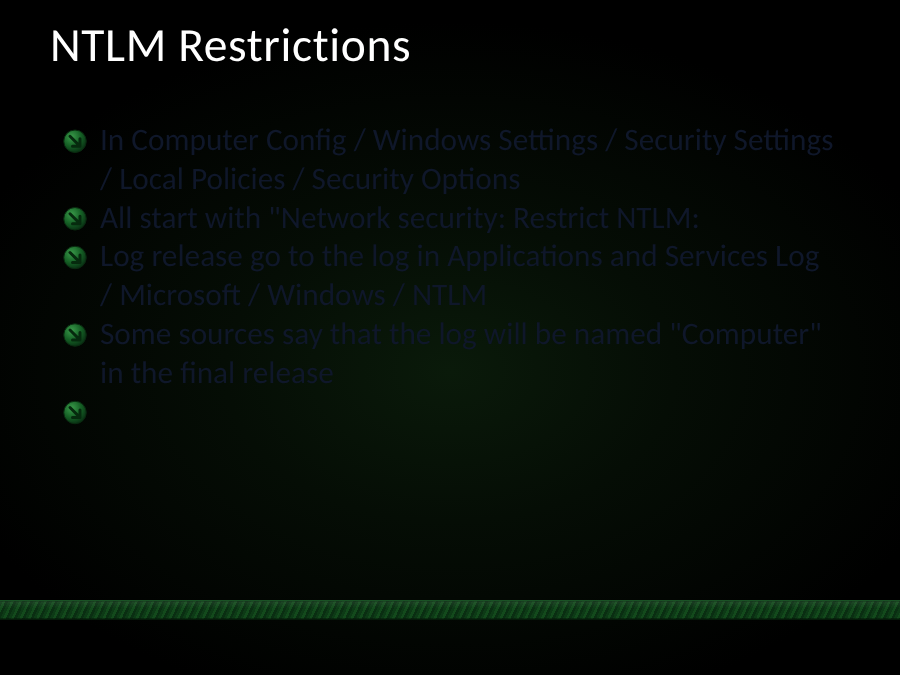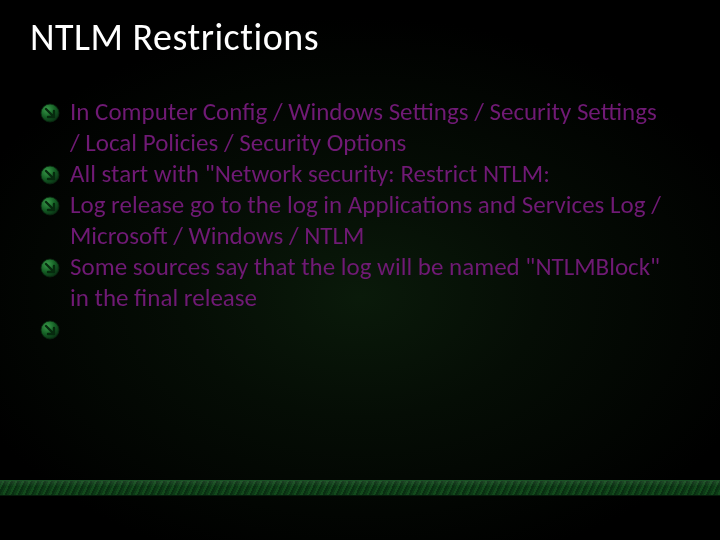--- a/index.html
+++ b/index.html
@@ -8,21 +8,21 @@
     background: #000000;
     background: radial-gradient(ellipse 600px 400px at 50% 55%, #0a1a0a 0%, #050d05 30%, #000000 70%);
     font-family: Calibri, "Segoe UI", Arial, sans-serif;
     color: #ffffff;
     position: relative;
   }
   .slide {
     width: 720px;
     height: 540px;
     position: relative;
-    padding: 14px 30px 0 30px;
+    padding: 14px 30px 0 40px;
   }
   .title {
     font-size: 38px;
     font-weight: 400;
     color: #ffffff;
     letter-spacing: 0.5px;
     margin-bottom: 36px;
   }
   .content {
     padding-left: 10px;
@@ -37,21 +37,21 @@
     flex: 0 0 auto;
     width: 20px;
     height: 20px;
     margin-top: 7px;
     margin-right: 10px;
   }
   .bullet-icon svg { display: block; }
   .bullet-text {
     font-size: 25px;
     line-height: 1.24;
-    color: #701a75;
+    color: #0f172a;
     font-weight: 400;
   }
   .footer-bar {
     position: absolute;
     left: 0;
     right: 0;
     bottom: 44px;
     height: 16px;
     background:
       linear-gradient(180deg, rgba(255,255,255,0.08) 0%, rgba(255,255,255,0) 40%),
@@ -110,21 +110,21 @@
       <span class="bullet-text">Log release go to the log in Applications and Services Log / Microsoft / Windows / NTLM</span>
     </div>
 
     <div class="bullet-item">
       <span class="bullet-icon">
         <svg viewBox="0 0 20 20" width="20" height="20">
           <circle cx="10" cy="10" r="9" fill="url(#g1)" stroke="#0a2a10" stroke-width="0.8"></circle>
           <path d="M6 6 L14 14 M14 14 L14 8 M14 14 L8 14" stroke="#062a0e" stroke-width="2.4" fill="none" stroke-linecap="round"></path>
         </svg>
       </span>
-      <span class="bullet-text">Some sources say that the log will be named "NTLMBlock" in the final release</span>
+      <span class="bullet-text">Some sources say that the log will be named "Computer" in the final release</span>
     </div>
 
     <div class="bullet-item">
       <span class="bullet-icon">
         <svg viewBox="0 0 20 20" width="20" height="20">
           <circle cx="10" cy="10" r="9" fill="url(#g1)" stroke="#0a2a10" stroke-width="0.8"></circle>
           <path d="M6 6 L14 14 M14 14 L14 8 M14 14 L8 14" stroke="#062a0e" stroke-width="2.4" fill="none" stroke-linecap="round"></path>
         </svg>
       </span>
     </div>

